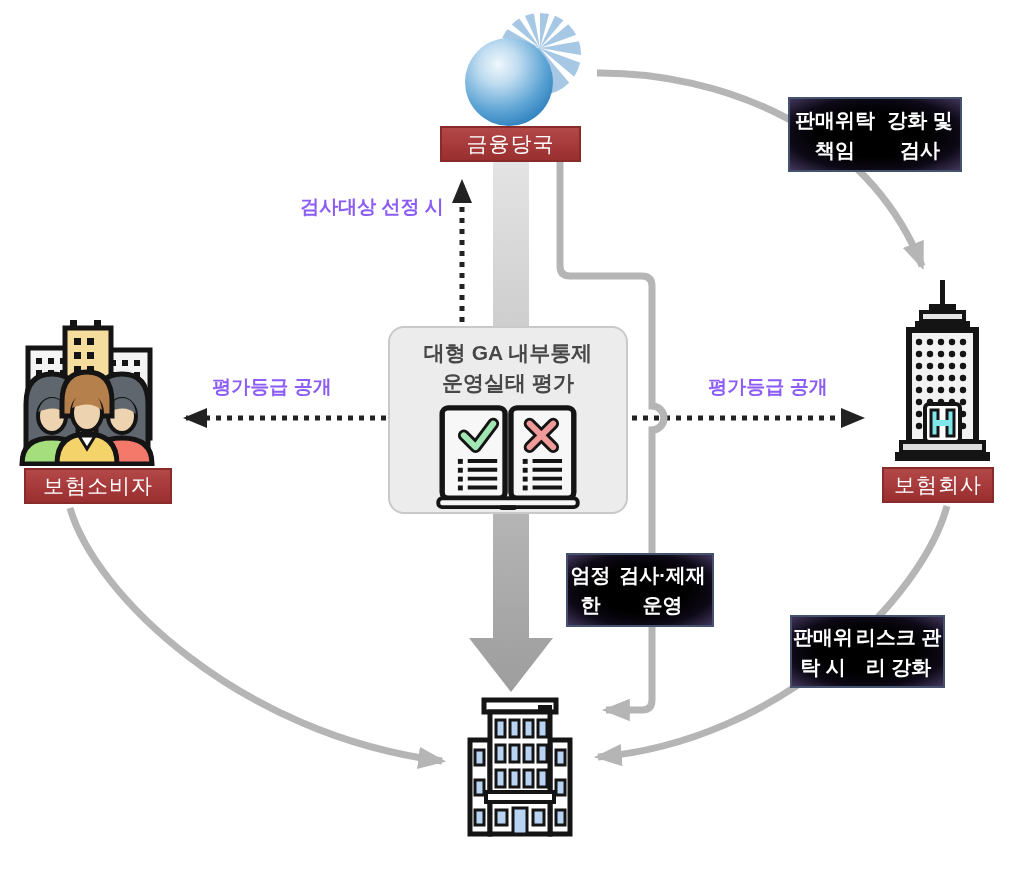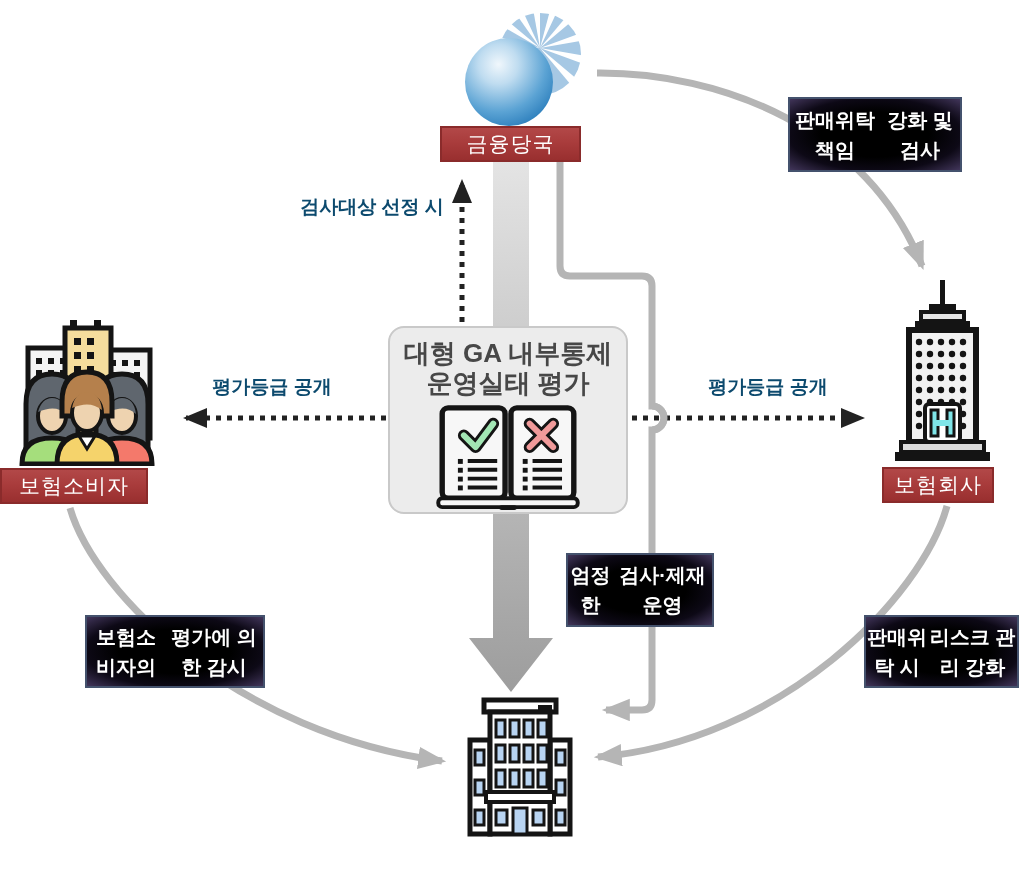--- a/index.html
+++ b/index.html
@@ -17,23 +17,23 @@
   .callout{position:absolute;display:flex;flex-direction:row;align-items:center;justify-content:center;
            background:radial-gradient(ellipse at center,#000000 45%,#0d0916 72%,#41355a 100%);
            border:2px solid #44526d;box-sizing:border-box;
            color:#ffffff;font-weight:bold;font-size:20px;line-height:30px;text-align:center;z-index:5;}
 
   
   .panel{position:absolute;left:388px;top:326px;width:240px;height:188px;
          background:#ececec;border:2px solid #c9c9c9;border-radius:16px;box-sizing:border-box;
          display:flex;flex-direction:column;align-items:center;z-index:4;}
   .panel-title{margin-top:10px;text-align:center;color:#474747;font-weight:bold;
-               font-size:26px;line-height:30px;}
-
-  .note{position:absolute;text-align:center;color:#0c4a6e;font-weight:bold;
+               font-size:21px;line-height:30px;}
+
+  .note{position:absolute;text-align:center;color:#8b5cf6;font-weight:bold;
         font-size:19px;line-height:29px;z-index:3;}
 
   .icon-abs{position:absolute;z-index:6;}
   svg{display:block;}
 </style>
 </head>
 <body>
 
 <div class="canvas">
 
@@ -112,25 +112,21 @@
   <div class="note" style="left:688px;top:372px;width:160px;">평가등급 공개</div>
 
   <div class="callout" style="left:788px;top:97px;width:174px;height:75px;">
     <span>판매위탁 책임</span>
     <span>강화 및 검사</span>
   </div>
   <div class="callout" style="left:566px;top:553px;width:148px;height:74px;">
     <span>엄정한</span>
     <span>검사·제재 운영</span>
   </div>
-  <div class="callout" style="left:85px;top:615px;width:180px;height:73px;">
-    <span>보험소비자의</span>
-    <span>평가에 의한 감시</span>
-  </div>
-  <div class="callout" style="left:864px;top:615px;width:155px;height:73px;align-items:center;">
+  <div class="callout" style="left:790px;top:615px;width:155px;height:73px;align-items:center;">
     <span>판매위탁 시</span>
     <span>리스크 관리 강화</span>
   </div>
 
   <svg class="icon-abs" style="left:445px;top:0px;" width="160" height="130" viewBox="0 0 160 130">
     <defs>
       <radialGradient id="sphereg" cx="0.38" cy="0.3" r="0.9">
         <stop offset="0" stop-color="#f0f7fc"></stop>
         <stop offset="0.25" stop-color="#bfdcf0"></stop>
         <stop offset="0.6" stop-color="#5ba3d4"></stop>
@@ -286,16 +282,16 @@
     </g>
     <rect x="36" y="100" width="68" height="10" fill="#ffffff" stroke="#141414" stroke-width="4"></rect>
     <g fill="#b8d4f2" stroke="#141414" stroke-width="3">
       <rect x="46" y="118" width="11" height="15"></rect>
       <rect x="83" y="118" width="11" height="15"></rect>
       <rect x="63" y="116" width="14" height="26"></rect>
     </g>
   </svg>
 
   <div class="rlabel" style="left:440px;top:126px;width:141px;height:36px;">금융당국</div>
-  <div class="rlabel" style="left:0;top:468px;width:148px;height:36px;">보험소비자</div>
+  <div class="rlabel" style="left:24px;top:468px;width:148px;height:36px;">보험소비자</div>
   <div class="rlabel" style="left:882px;top:467px;width:112px;height:36px;">보험회사</div>
 
 </div>
 
 </body></html>

